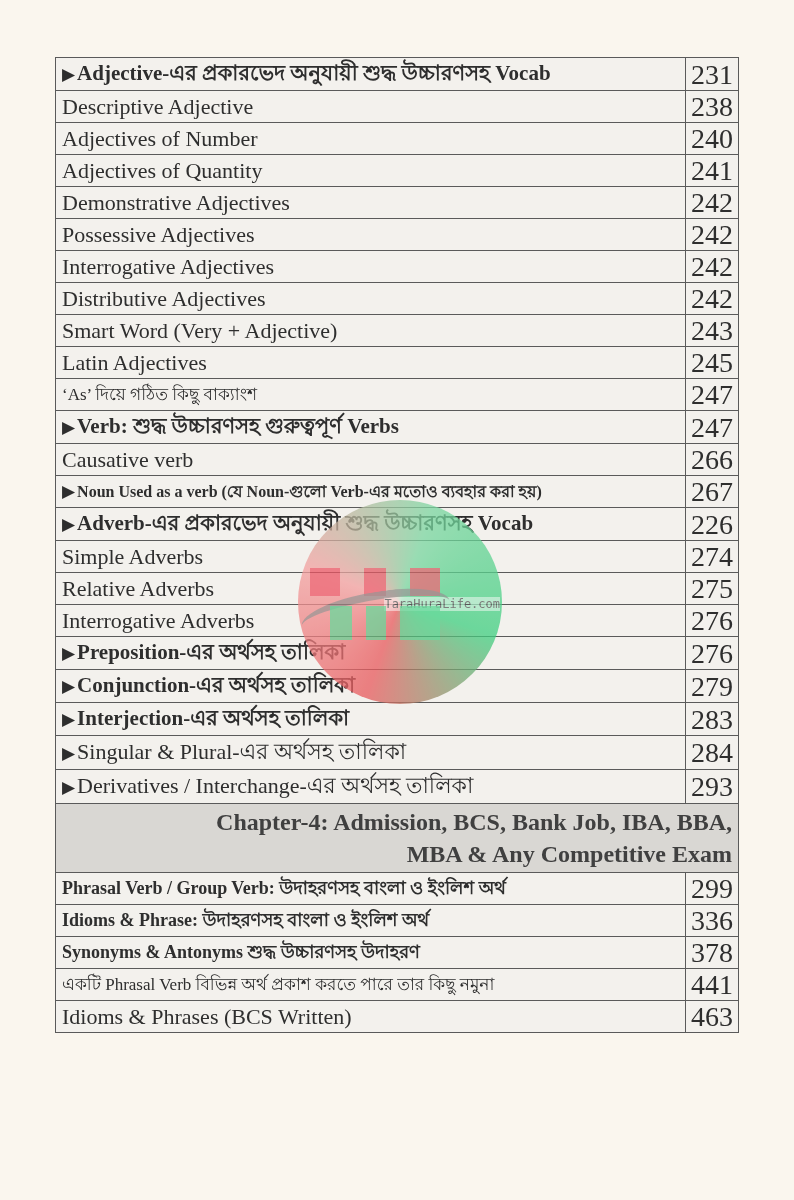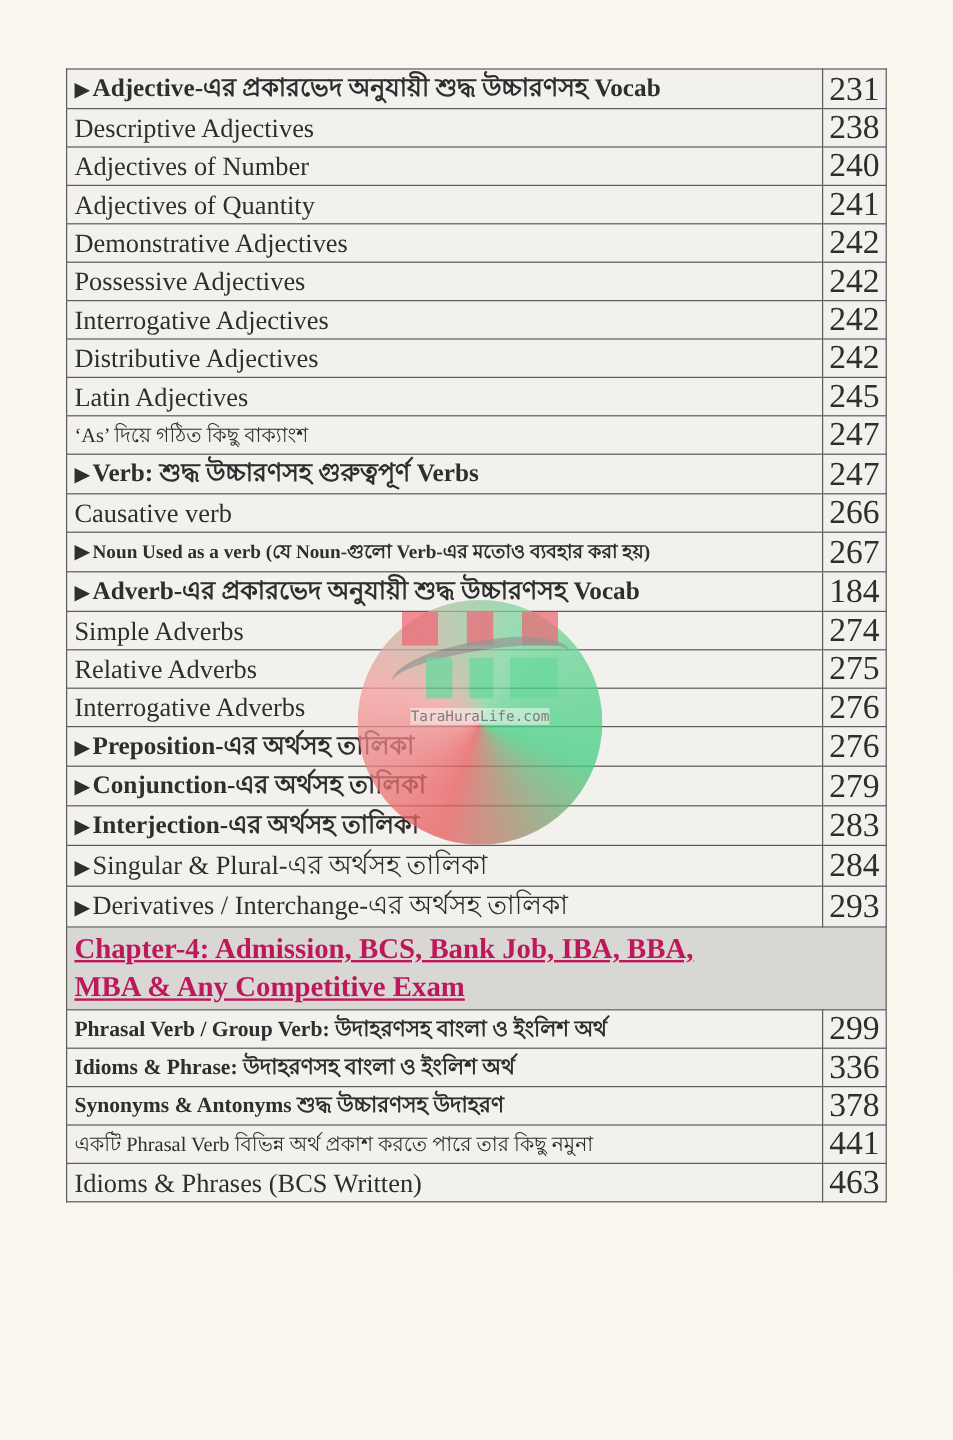--- a/index.html
+++ b/index.html
@@ -33,45 +33,44 @@
     font-size: 28px;
     padding: 0 4px;
   }
   .toc tr.bold td.title { font-weight: bold; font-size: 21px; }
   .toc tr.bold-small td.title { font-weight: bold; font-size: 16px; }
   .toc tr.bn td.title { font-size: 17px; }
   .toc tr.small td.title { font-size: 18px; font-weight: bold; }
   .arrow { font-size: 17px; margin-right: 2px; }
   .toc tr.chapter td {
     background: #d9d7d3;
-    text-align: left;
+    text-align: right;
     font-weight: bold;
     font-size: 24px;
     line-height: 32px;
     height: 64px;
     padding: 2px 6px;
     white-space: normal;
-    color: #be185d;
-    text-decoration: underline;
+    color: #404040;
   }
   .watermark {
     position: absolute;
     left: 298px; top: 500px;
     width: 200px; height: 200px;
     border-radius: 50%;
     border: 2px solid transparent;
     background:
       linear-gradient(#0000, #0000) padding-box,
       conic-gradient(from 200deg, #e8595c, #f3a0a0, #7ad6a0, #3fcf80, #e8595c) border-box;
     opacity: 0.75;
     pointer-events: none;
   }
   .wm-inner {
     position: absolute; inset: 0;
-    display: flex; flex-direction: column; align-items: center; justify-content: flex-start;
+    display: flex; flex-direction: row; align-items: center; justify-content: flex-end;
   }
   .wm-logo {
     position: relative; width: 150px; height: 80px; margin-top: 4px;
   }
   .wm-top {
     position: absolute; left: 10px; top: 4px; width: 130px; height: 28px;
     display: flex; justify-content: space-between;
   }
   .wm-top span { display: block; background: rgba(235,60,80,0.75); height: 28px; }
   .wm-swoosh {
@@ -94,21 +93,21 @@
 </head>
 <body>
 
 <table class="toc">
   <tbody id="toc-body">
       <tr class="bold">
         <td class="title"><span class="arrow">▶</span><span>Adjective-এর প্রকারভেদ অনুযায়ী শুদ্ধ উচ্চারণসহ Vocab</span></td>
         <td class="page">231</td>
       </tr>
       <tr class="plain">
-        <td class="title"><span>Descriptive Adjectives</span></td>
+        <td class="title"><span>Descriptive Adjective</span></td>
         <td class="page">238</td>
       </tr>
       <tr class="plain">
         <td class="title"><span>Adjectives of Number</span></td>
         <td class="page">240</td>
       </tr>
       <tr class="plain">
         <td class="title"><span>Adjectives of Quantity</span></td>
         <td class="page">241</td>
       </tr>
@@ -120,20 +119,24 @@
         <td class="title"><span>Possessive Adjectives</span></td>
         <td class="page">242</td>
       </tr>
       <tr class="plain">
         <td class="title"><span>Interrogative Adjectives</span></td>
         <td class="page">242</td>
       </tr>
       <tr class="plain">
         <td class="title"><span>Distributive Adjectives</span></td>
         <td class="page">242</td>
+      </tr>
+      <tr class="plain">
+        <td class="title"><span>Smart Word (Very + Adjective)</span></td>
+        <td class="page">243</td>
       </tr>
       <tr class="plain">
         <td class="title"><span>Latin Adjectives</span></td>
         <td class="page">245</td>
       </tr>
       <tr class="bn">
         <td class="title"><span>‘As’ দিয়ে গঠিত কিছু বাক্যাংশ</span></td>
         <td class="page">247</td>
       </tr>
       <tr class="bold">
@@ -143,21 +146,21 @@
       <tr class="plain">
         <td class="title"><span>Causative verb</span></td>
         <td class="page">266</td>
       </tr>
       <tr class="bold-small">
         <td class="title"><span class="arrow">▶</span><span>Noun Used as a verb (যে Noun-গুলো Verb-এর মতোও ব্যবহার করা হয়)</span></td>
         <td class="page">267</td>
       </tr>
       <tr class="bold">
         <td class="title"><span class="arrow">▶</span><span>Adverb-এর প্রকারভেদ অনুযায়ী শুদ্ধ উচ্চারণসহ Vocab</span></td>
-        <td class="page">184</td>
+        <td class="page">226</td>
       </tr>
       <tr class="plain">
         <td class="title"><span>Simple Adverbs</span></td>
         <td class="page">274</td>
       </tr>
       <tr class="plain">
         <td class="title"><span>Relative Adverbs</span></td>
         <td class="page">275</td>
       </tr>
       <tr class="plain">

